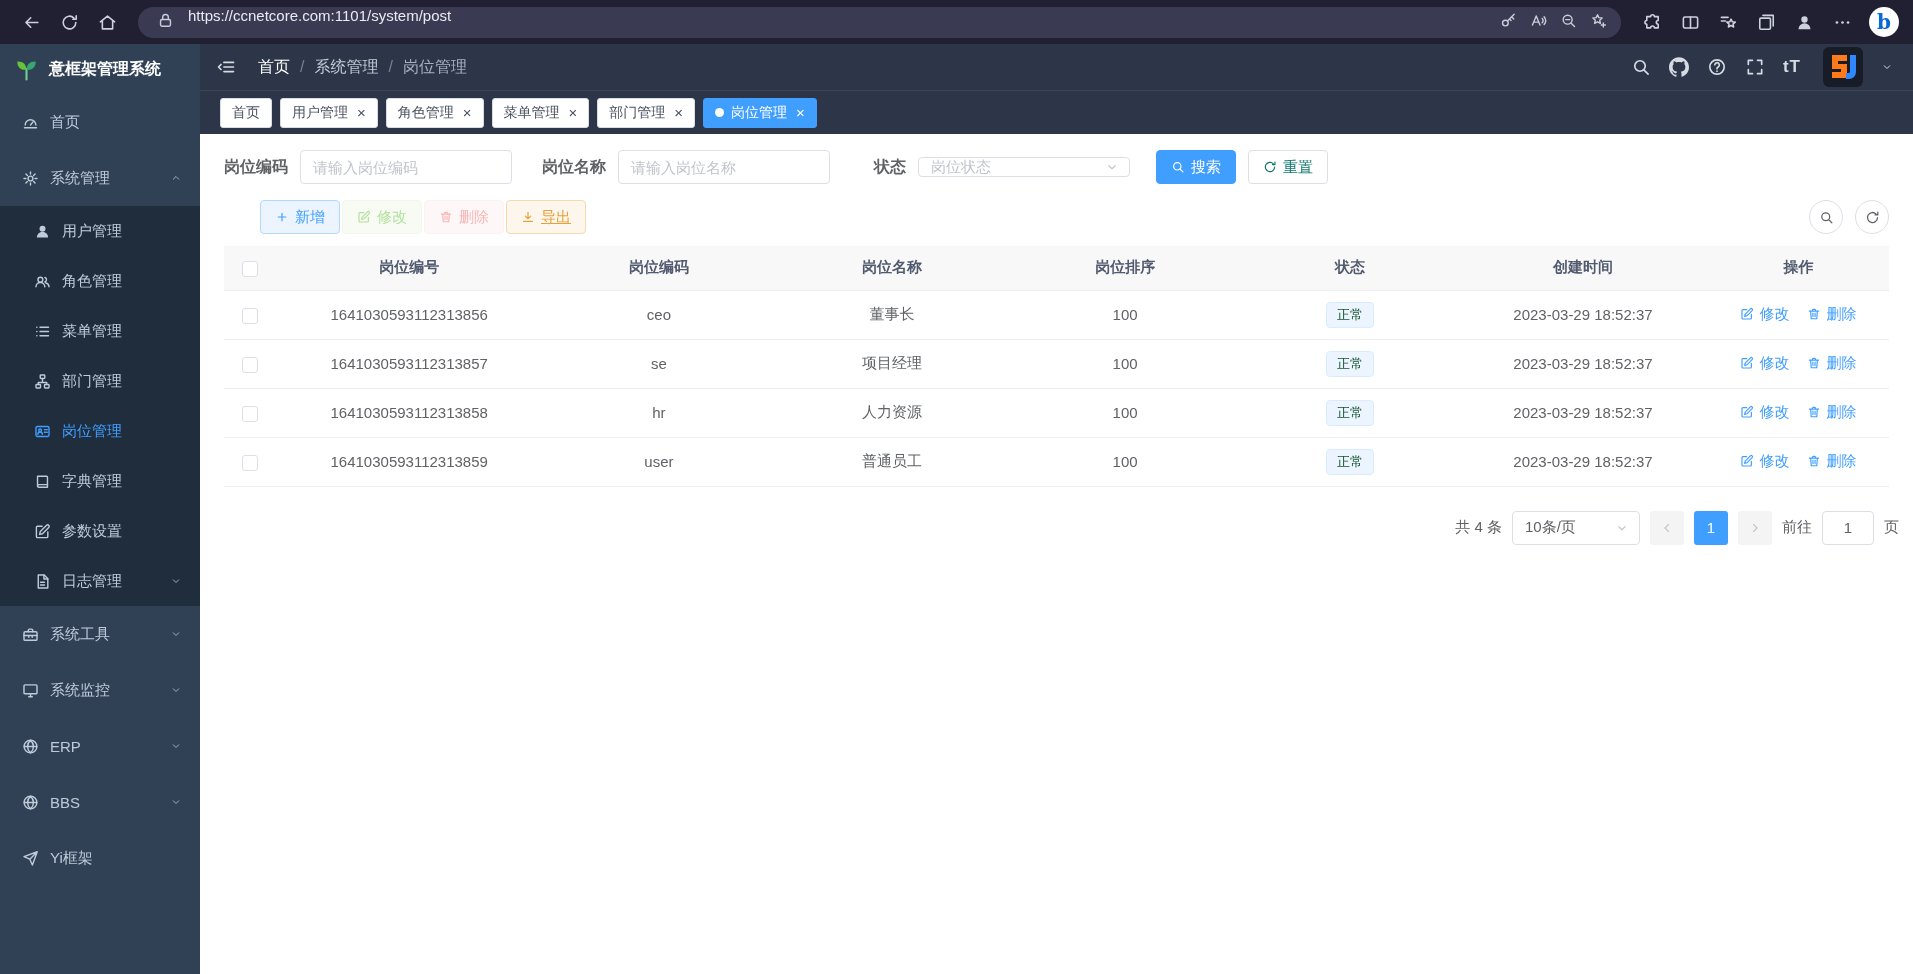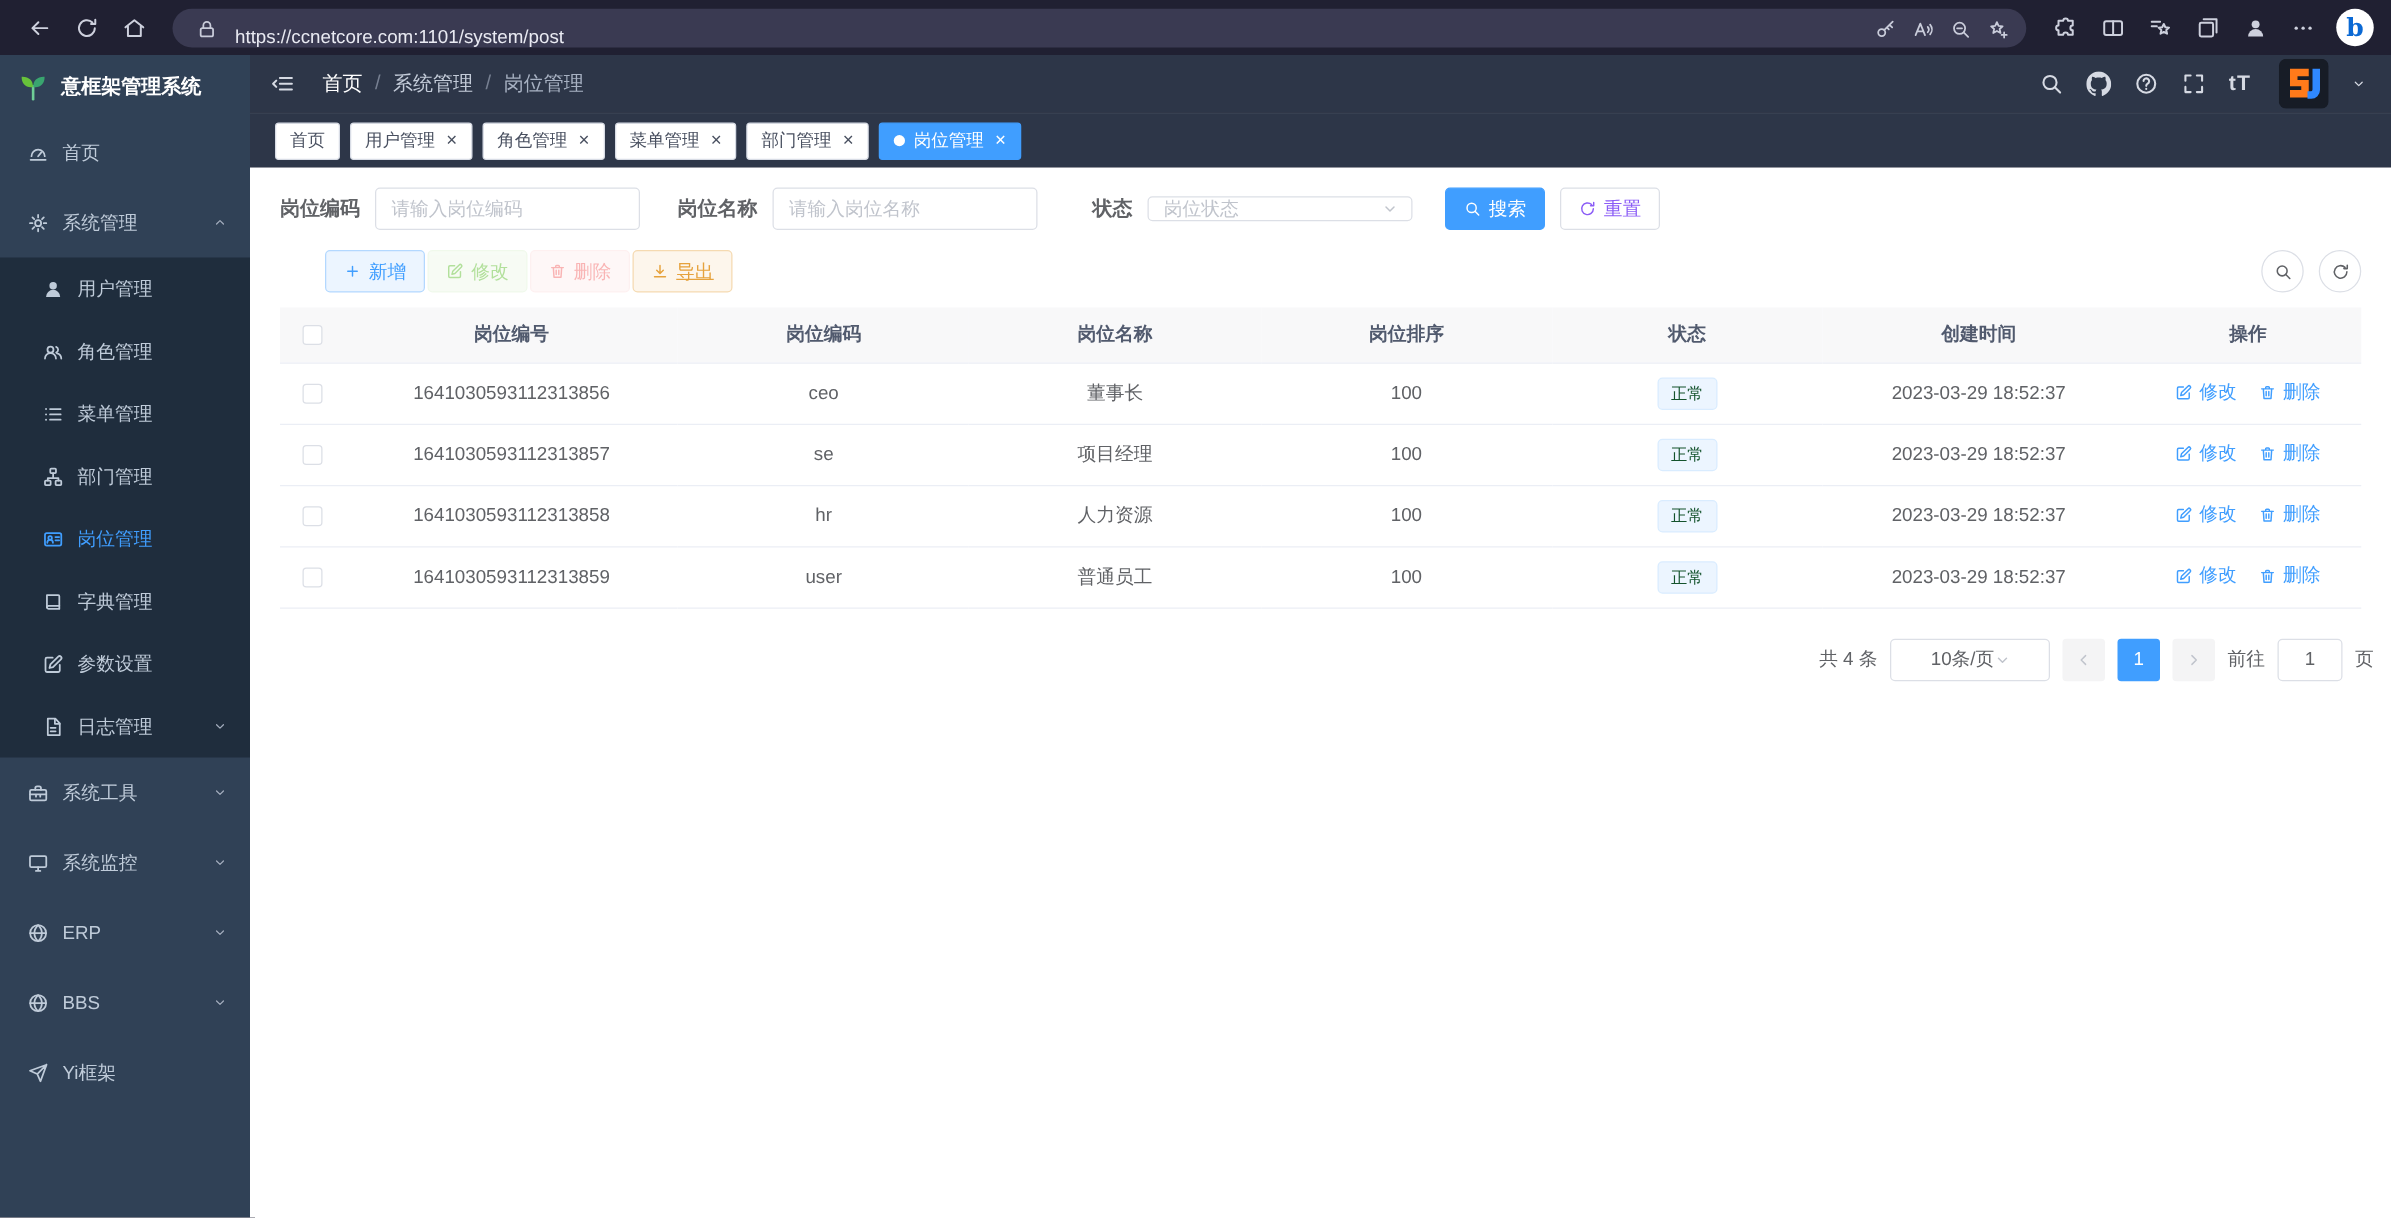--- a/index.html
+++ b/index.html
@@ -11,21 +11,21 @@
     color: #333;
   }
   [data-interactable="true"] { cursor: pointer; }
   .screen { width: 1913px; height: 974px; display: flex; flex-direction: column; overflow: hidden; }
 
   
   .browser-bar { height: 44px; flex: 0 0 auto; background: #202032; display: flex; align-items: center; padding: 0 14px; gap: 4px; }
   .b-btn, .ab-ic, .tb-icon, .circle-btn, .sel-caret, .pg-btn, .logo-icon, .icon { display: inline-flex; align-items: center; justify-content: center; }
   .b-btn { width: 34px; height: 34px; border-radius: 6px; color: #cdd0dd; flex: 0 0 auto; }
   .b-btn svg { width: 19px; height: 19px; }
-  .address-bar { flex: 1 1 auto; min-width: 0; height: 31px; margin: 0 10px; background: #3a3a52; border-radius: 16px; display: flex; align-items: flex-end; padding: 0 8px 0 12px; color: #c9ccda; }
+  .address-bar { flex: 1 1 auto; min-width: 0; height: 31px; margin: 0 10px; background: #3a3a52; border-radius: 16px; display: flex; align-items: flex-start; padding: 0 8px 0 12px; color: #c9ccda; }
   .ab-ic { width: 30px; height: 28px; border-radius: 14px; color: #c9ccda; flex: 0 0 auto; }
   .ab-ic svg { width: 17px; height: 17px; }
   .address-bar .url { flex: 1 1 auto; font-size: 15px; color: #e9eaf2; margin-left: 8px; white-space: nowrap; overflow: hidden; }
   .bing { width: 30px; height: 30px; border-radius: 50%; background: #ffffff; display: flex; align-items: center; justify-content: center; margin-left: 6px; flex: 0 0 auto; }
   .bing-b { color: #0b69d4; font-size: 20px; font-weight: bold; line-height: 1; font-family: "DejaVu Serif", serif; }
 
   
   .app { flex: 1 1 auto; display: flex; min-height: 0; }
   .sidebar { width: 200px; flex: 0 0 auto; background: #304156; display: flex; flex-direction: column; overflow: hidden; }
   .logo-row { height: 50px; flex: 0 0 auto; display: flex; align-items: center; gap: 10px; padding: 0 14px; }
@@ -73,21 +73,21 @@
   .f-input { width: 212px; height: 34px; border: 1px solid #dcdfe6; border-radius: 4px; padding: 0 12px; font-size: 15px; color: #606266; font-family: inherit; outline: none; background: #fff; }
   .f-input::placeholder { color: #c0c4cc; }
   .f-select { width: 212px; height: 20px; border: 1px solid #dcdfe6; border-radius: 4px; padding: 0 10px 0 12px; display: flex; align-items: center; justify-content: space-between; font-size: 15px; color: #c0c4cc; background: #fff; }
   .sel-caret { color: #c0c4cc; }
   .sel-caret svg { width: 14px; height: 14px; }
   .ml30 { margin-left: 30px; } .ml44 { margin-left: 44px; } .ml26 { margin-left: 26px; } .ml12 { margin-left: 12px; }
 
   .btn { height: 34px; border-radius: 4px; border: 1px solid transparent; display: inline-flex; align-items: center; justify-content: center; gap: 6px; font-size: 15px; padding: 0 14px; font-family: inherit; background: #fff; }
   .btn .icon svg { width: 14px; height: 14px; }
   .btn-primary { background: #409eff; border-color: #409eff; color: #fff; }
-  .btn-default { border-color: #dcdfe6; color: #8b5cf6; }
+  .btn-default { border-color: #dcdfe6; color: #0f766e; }
   .btn-plain-primary { background: #ecf5ff; border-color: #b3d8ff; color: #409eff; }
   .btn-plain-success { background: #f0f9eb; border-color: #e1f3d8; color: #67c23a; }
   .btn-plain-danger { background: #fef0f0; border-color: #fde2e2; color: #f56c6c; }
   .btn-plain-warning { background: #fdf6ec; border-color: #f5dab1; color: #e6a23c; text-decoration: underline; }
   .btn.disabled { opacity: 0.5; cursor: not-allowed; }
 
   .toolbar { display: flex; align-items: center; gap: 2px; margin-bottom: 12px; padding-left: 36px; }
   .toolbar-right { margin-left: auto; display: flex; gap: 12px; }
   .circle-btn { width: 34px; height: 34px; border-radius: 50%; border: 1px solid #dcdfe6; background: #fff; color: #606266; }
   .circle-btn svg { width: 15px; height: 15px; }
@@ -103,21 +103,21 @@
   .table th:nth-child(5) { width: 14%; }
   .table th:nth-child(6) { width: 13%; }
   .table th:nth-child(7) { width: 15%; }
   .checkbox { display: inline-block; width: 16px; height: 16px; border: 1px solid #dcdfe6; border-radius: 3px; background: #fff; vertical-align: middle; }
   .tag { display: inline-block; background: #ecf5ff; border: 1px solid #d9ecff; color: #14532d; font-size: 13px; line-height: 24px; padding: 0 10px; border-radius: 4px; }
   .op-link { color: #409eff; display: inline-flex; align-items: center; gap: 5px; font-size: 15px; text-decoration: none; }
   .op-link .icon svg { width: 14px; height: 14px; }
   .op-link + .op-link { margin-left: 18px; }
 
   .pagination { display: flex; align-items: center; justify-content: flex-end; gap: 10px; margin-top: 24px; margin-right: -10px; color: #606266; font-size: 15px; }
-  .page-size { width: 128px; height: 34px; border: 1px solid #dcdfe6; border-radius: 4px; display: flex; align-items: center; justify-content: center; padding: 0 10px 0 12px; color: #606266; background: #fff; }
+  .page-size { width: 128px; height: 34px; border: 1px solid #dcdfe6; border-radius: 4px; display: flex; align-items: center; justify-content: space-between; padding: 0 10px 0 12px; color: #606266; background: #fff; }
   .pg-btn { min-width: 34px; height: 34px; border-radius: 3px; background: #f4f4f5; color: #808695; font-size: 15px; }
   .pg-btn svg { width: 14px; height: 14px; }
   .pg-btn.disabled { color: #c0c4cc; }
   .pg-num { background: #409eff; color: #fff; }
   .goto-input { width: 52px; height: 34px; border: 1px solid #dcdfe6; border-radius: 4px; text-align: center; font-size: 15px; color: #606266; font-family: inherit; outline: none; }
 </style>
 </head>
 <body>
 
 <div class="screen" data-interactable="false">

